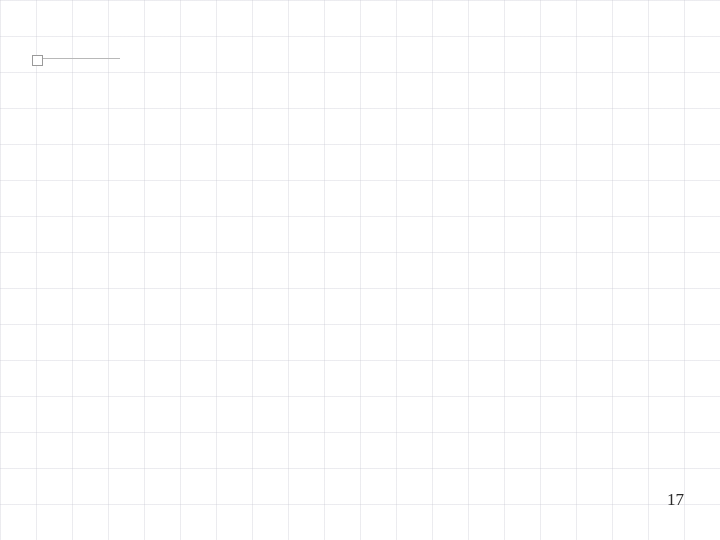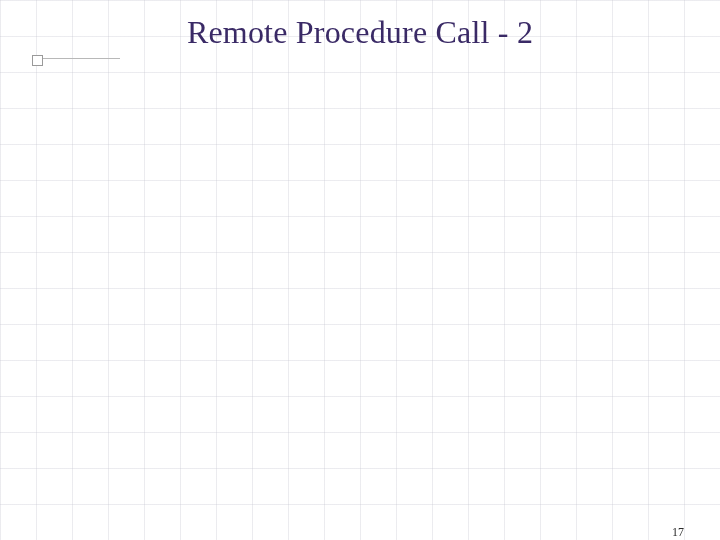--- a/index.html
+++ b/index.html
@@ -55,28 +55,25 @@
     position: absolute;
     bottom: 14px;
     left: 0;
     width: 100%;
     text-align: center;
     font-size: 14px;
     color: #2a2a2a;
   }
   .footer-right {
     position: absolute;
-    bottom: 0;
+    bottom: 30px;
     right: 36px;
-    font-size: 12px;
+    font-size: 17px;
     color: #2a2a2a;
   }
 </style>
 </head>
 <body>
 
 <div class="slide">
-  <div class="title-wrap">
-    <span class="title">Remote Procedure Call - 2</span>
-  </div>
   <div class="title-rule"></div>
   <div class="footer-right">17</div>
 </div>
 
 </body></html>

